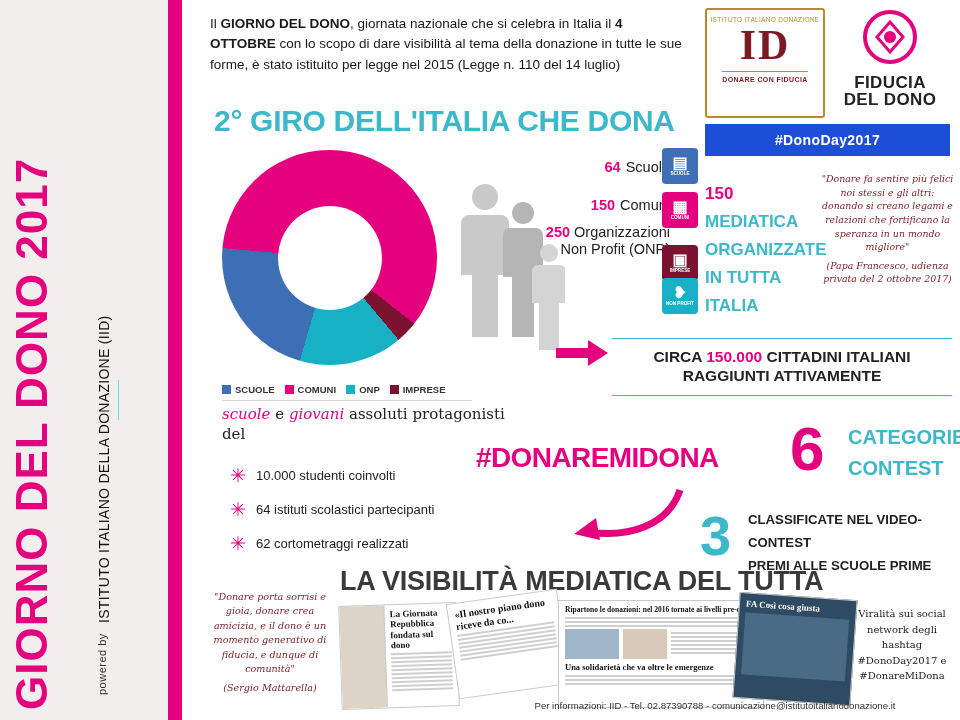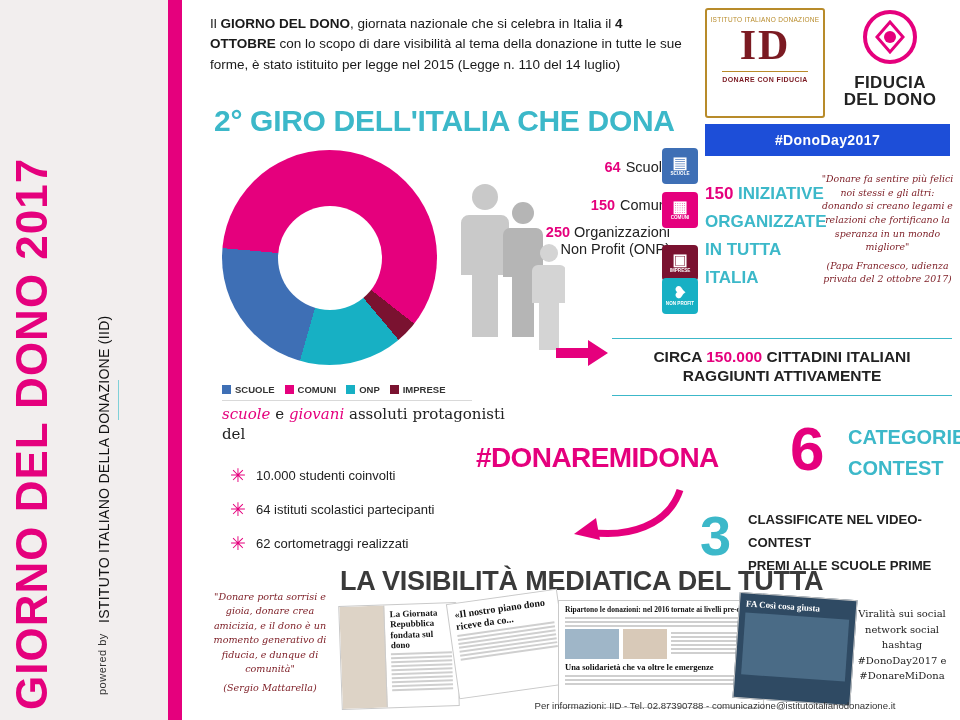--- a/index.html
+++ b/index.html
@@ -321,21 +321,21 @@
   <span class="glyph">▣</span>
   <span>IMPRESE</span>
 </div>
 <div class="badge" id="badge-onp">
   <span class="glyph">❥</span>
   <span>NON PROFIT</span>
 </div>
 
 <div id="iniziative">
   <span class="n">150</span>
-  <span>INIZIATIVE</span><br>
+  <span>MEDIATICA</span><br>
   <span>ORGANIZZATE</span><br>
   <span>IN TUTTA ITALIA</span>
 </div>
 
 <div id="papa-quote">
   <div>"Donare fa sentire più felici noi stessi e gli altri: donando si creano legami e relazioni che fortificano la speranza in un mondo migliore"</div>
   <div style="margin-top:5px">(Papa Francesco, udienza privata del 2 ottobre 2017)</div>
 </div>
 
 <svg id="arrow1" width="52" height="26" viewBox="0 0 52 26">
@@ -467,19 +467,19 @@
       <div class="hl" style="font-size:9px; color:#fff; line-height:1.15;">FA
 Così cosa
 giusta</div>
       <div style="margin-top:4px; width:100%; height:62px; background:#4a6b86;"></div>
     </div>
   </div>
 </div>
 
 <div id="viralita">
   <div>Viralità sui social</div>
-  <div>network social</div>
+  <div>network degli</div>
   <div>hashtag</div>
   <div>#DonoDay2017 e</div>
   <div>#DonareMiDona</div>
 </div>
 
 <div id="footer">Per informazioni: IID - Tel. 02.87390788 - comunicazione@istitutoitalianodonazione.it</div>
 
 </body></html>

